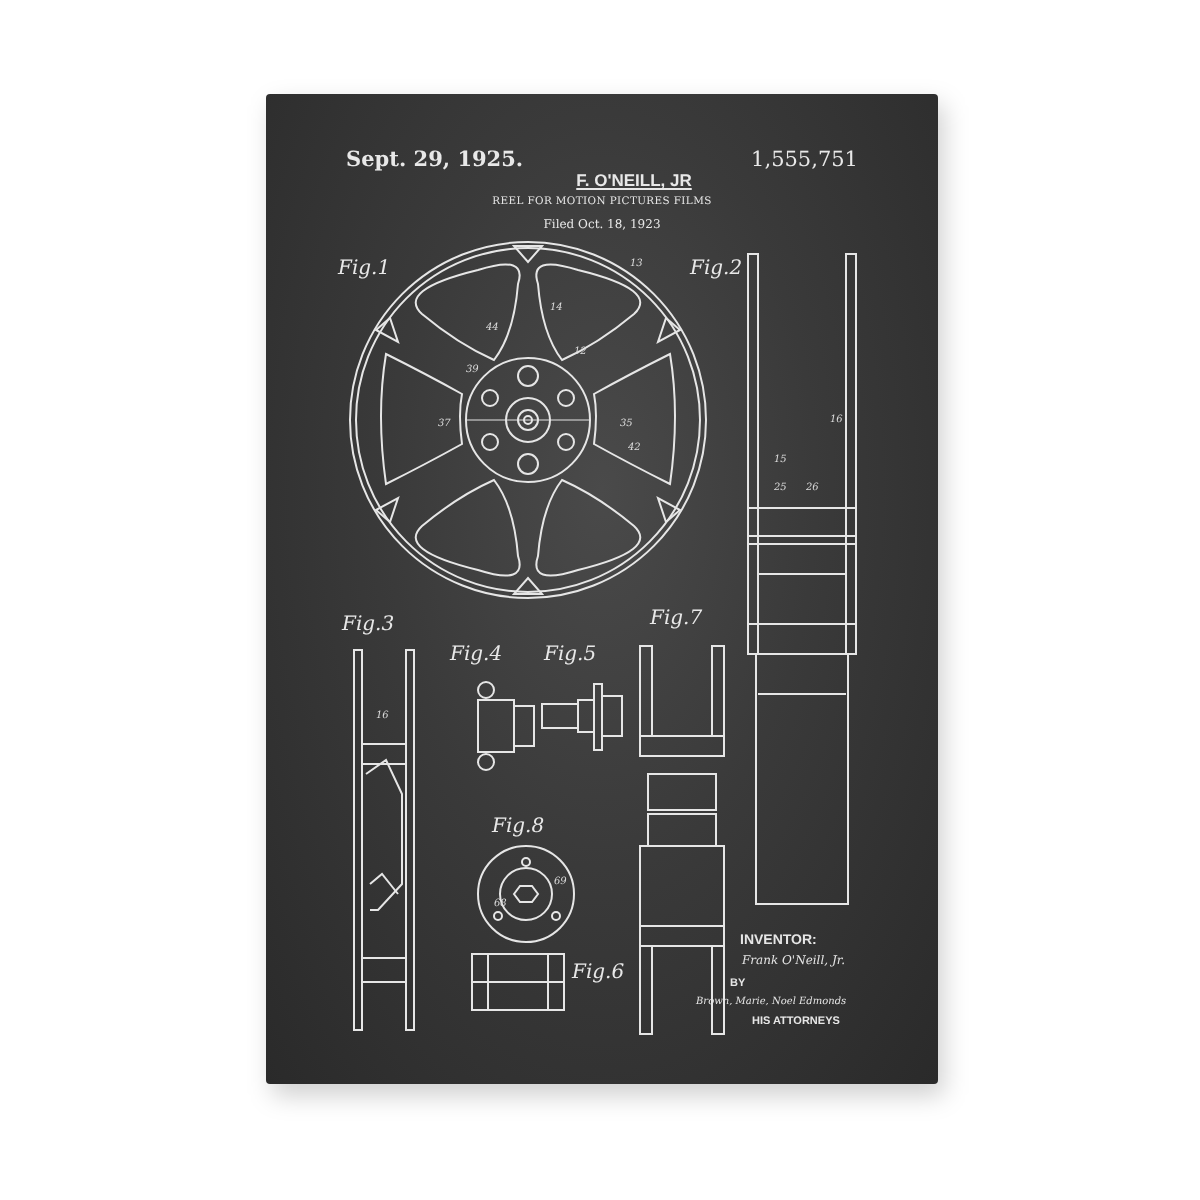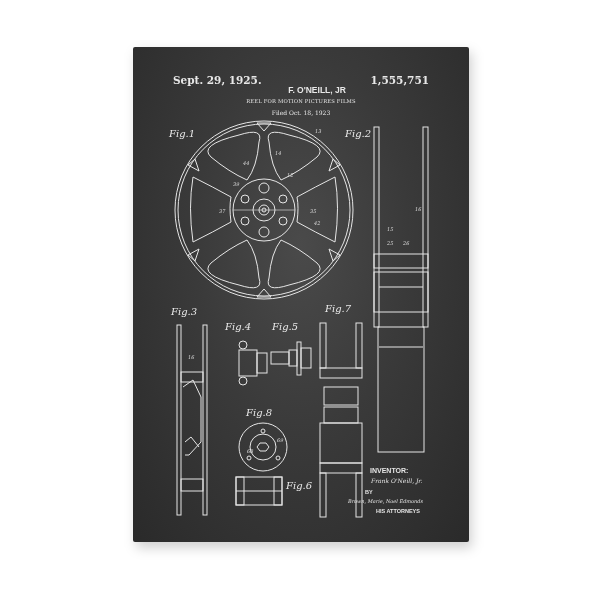--- a/index.html
+++ b/index.html
@@ -3,22 +3,22 @@
 <meta charset="utf-8">
 <style>
   html, body { margin:0; padding:0; }
   body { width:600px; height:600px; background:#ffffff; position:relative; overflow:hidden; font-family:"Liberation Sans", sans-serif; }
   .canvas-shadow { position:absolute; left:136px; top:52px; width:336px; height:496px; background:rgba(0,0,0,0.18); filter:blur(6px); border-radius:3px; }
   .canvas { position:absolute; left:133px; top:47px; width:336px; height:495px; border-radius:2px; overflow:hidden;
     background: radial-gradient(ellipse at 50% 40%, #4a4a4a 0%, #3a3a3a 45%, #2a2a2a 100%); }
   .canvas svg { position:absolute; left:0; top:0; }
   .hdr { position:absolute; color:#e8e8e8; white-space:nowrap; }
   .date { left:40px; top:27px; font-family:"DejaVu Serif", serif; font-weight:bold; font-size:10.5px;text-align:right; }
-  .num { right:40px; top:27px; font-family:"DejaVu Serif", serif; font-weight:bold; font-size:10.5px; }
-  .inv { left:0; width:368px; text-align:center; top:38px; font-family:"Liberation Sans", sans-serif; font-weight:bold; font-size:8.5px; }
+  .num { right:40px; top:27px; font-family:"DejaVu Serif", serif; font-weight:normal; font-size:10.5px; }
+  .inv { left:0; width:368px; text-align:center; top:38px; font-family:"Liberation Sans", sans-serif; font-weight:bold; font-size:8.5px;text-decoration:underline; }
   .ttl { left:0; width:336px; text-align:center; top:51px; font-family:"DejaVu Serif", serif; font-size:5.2px; letter-spacing:0.2px; }
   .fil { left:0; width:336px; text-align:center; top:62px; font-family:"DejaVu Serif", serif; font-size:6px; }
   .sig { position:absolute; color:#e6e6e6; white-space:nowrap; }
   .s-inv { left:237px; top:420px; font-weight:bold; font-size:7px; }
   .s-name { left:238px; top:430px; font-family:"DejaVu Serif", serif; font-style:italic; font-size:6px; }
   .s-by { left:232px; top:442px; font-weight:bold; font-size:5.5px; }
   .s-att { left:215px; top:451px; font-family:"DejaVu Serif", serif; font-style:italic; font-size:5px; }
   .s-his { left:243px; top:461px; font-weight:bold; font-size:5.5px; }
   .figlbl { font-family:"DejaVu Serif", serif; font-style:italic; fill:#e8e8e8; }
   .ref { font-family:"DejaVu Serif", serif; font-style:italic; fill:#dcdcdc; font-size:5px; }

